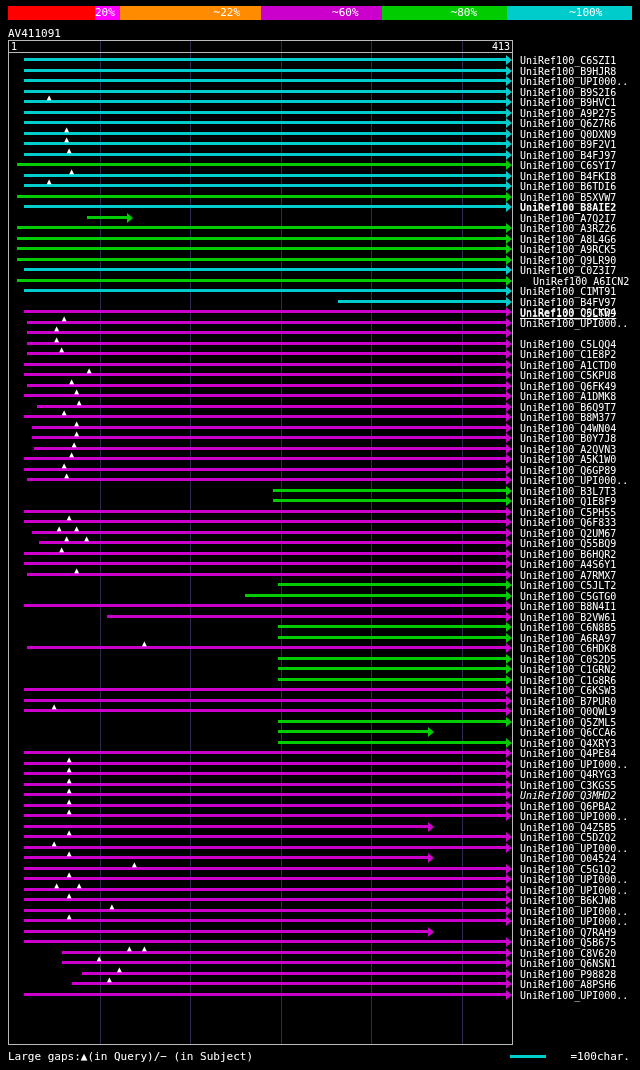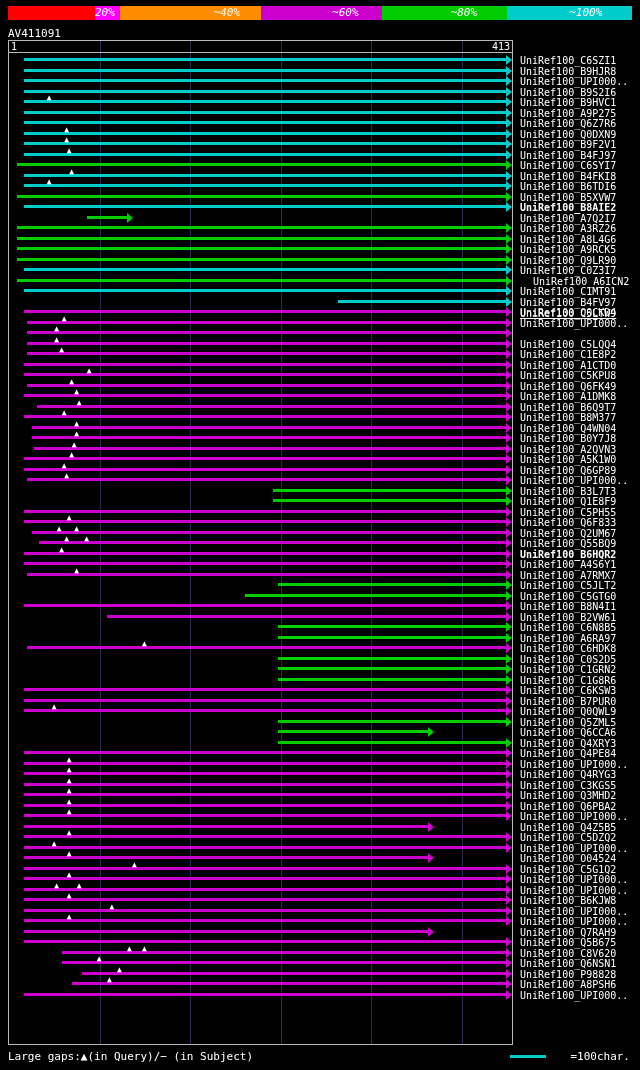--- a/index.html
+++ b/index.html
@@ -2,21 +2,21 @@
 <html><head>
 <meta charset="utf-8">
 <style>
   html,body{margin:0;padding:0;background:#000;}
   body{width:640px;height:1070px;overflow:hidden;font-family:"DejaVu Sans Mono","Liberation Mono",monospace;color:#fff;}
   #root{position:relative;width:640px;height:1070px;}
 
   
   #legend{position:absolute;left:8px;top:6px;width:624px;height:14px;display:flex;}
   #legend .seg{height:14px;}
-  #legend-labels{position:absolute;left:8px;top:6px;width:536px;height:14px;font-style:italic;}
+  #legend-labels{position:absolute;left:8px;top:6px;width:536px;height:14px;}
   #legend-labels span{position:absolute;top:0px;font-size:11px;line-height:14px;color:#fff;}
 
   
   #query-id{position:absolute;left:8px;top:27px;font-size:11px;color:#fff;letter-spacing:0px;}
 
   
   #plot{position:absolute;left:8px;top:40px;width:505px;height:1005px;border:1px solid #b9b9b9;background:#000;box-sizing:border-box;}
   #ruler{position:absolute;left:8px;top:41px;width:505px;height:12px;color:#fff;font-size:10px;}
   #ruler .tick{position:absolute;top:0;}
   #tick-left{left:3px;}
@@ -47,21 +47,21 @@
   <div id="legend">
       <div class="seg" style="width: 87.36px; background: rgb(255, 0, 0);"></div>
       <div class="seg" style="width: 24.96px; background: rgb(255, 0, 255);"></div>
       <div class="seg" style="width: 140.4px; background: rgb(255, 140, 0);"></div>
       <div class="seg" style="width: 121.68px; background: rgb(204, 0, 204);"></div>
       <div class="seg" style="width: 124.8px; background: rgb(0, 204, 0);"></div>
       <div class="seg" style="width: 124.8px; background: rgb(0, 204, 204);"></div>
     </div>
   <div id="legend-labels">
       <span style="left: 86.96px;">20%</span>
-      <span style="left: 205.52px;">~40%</span>
+      <span style="left: 205.52px;">~22%</span>
       <span style="left: 324.08px;">~60%</span>
       <span style="left: 442.64px;">~80%</span>
       <span style="left: 561.2px;">~100%</span>
     </div>
 
   <div id="query-id">AV411091</div>
 
   <div id="plot">
       <div class="vgrid" style="left: 90.54px;"></div>
       <div class="vgrid" style="left: 181.08px;"></div>
@@ -529,21 +529,21 @@
       <div class="label" style="top: 444.5px;">UniRef100_A2QVN3</div>
       <div class="label" style="top: 455px;">UniRef100_A5K1W0</div>
       <div class="label" style="top: 465.5px;">UniRef100_Q6GP89</div>
       <div class="label" style="top: 476px;">UniRef100_UPI000..</div>
       <div class="label" style="top: 486.5px;">UniRef100_B3L7T3</div>
       <div class="label" style="top: 497px;">UniRef100_Q1E8F9</div>
       <div class="label" style="top: 507.5px;">UniRef100_C5PH55</div>
       <div class="label" style="top: 518px;">UniRef100_Q6F833</div>
       <div class="label" style="top: 528.5px;">UniRef100_Q2UM67</div>
       <div class="label" style="top: 539px;">UniRef100_Q55BQ9</div>
-      <div class="label" style="top: 549.5px; font-weight: bold;">UniRef100_B6HQR2</div>
+      <div class="label" style="top: 549.5px;">UniRef100_B6HQR2</div>
       <div class="label" style="top: 560px;">UniRef100_A4S6Y1</div>
       <div class="label" style="top: 570.5px;">UniRef100_A7RMX7</div>
       <div class="label" style="top: 581px;">UniRef100_C5JLT2</div>
       <div class="label" style="top: 591.5px;">UniRef100_C5GTG0</div>
       <div class="label" style="top: 602px;">UniRef100_B8N4I1</div>
       <div class="label" style="top: 612.5px;">UniRef100_B2VW61</div>
       <div class="label" style="top: 623px;">UniRef100_C6N8B5</div>
       <div class="label" style="top: 633.5px;">UniRef100_A6RA97</div>
       <div class="label" style="top: 644px;">UniRef100_C6HDK8</div>
       <div class="label" style="top: 654.5px;">UniRef100_C0S2D5</div>
@@ -552,21 +552,21 @@
       <div class="label" style="top: 686px;">UniRef100_C6KSW3</div>
       <div class="label" style="top: 696.5px;">UniRef100_B7PUR0</div>
       <div class="label" style="top: 707px;">UniRef100_Q0QWL9</div>
       <div class="label" style="top: 717.5px;">UniRef100_Q5ZML5</div>
       <div class="label" style="top: 728px;">UniRef100_Q6CCA6</div>
       <div class="label" style="top: 738.5px;">UniRef100_Q4XRY3</div>
       <div class="label" style="top: 749px;">UniRef100_Q4PE84</div>
       <div class="label" style="top: 759.5px;">UniRef100_UPI000..</div>
       <div class="label" style="top: 770px;">UniRef100_Q4RYG3</div>
       <div class="label" style="top: 780.5px;">UniRef100_C3KGS5</div>
-      <div class="label" style="top: 791px;">UniRef100_Q3MHD2</div>
+      <div class="label" style="top: 791px; font-style: italic;">UniRef100_Q3MHD2</div>
       <div class="label" style="top: 801.5px;">UniRef100_Q6PBA2</div>
       <div class="label" style="top: 812px;">UniRef100_UPI000..</div>
       <div class="label" style="top: 822.5px;">UniRef100_Q4Z5B5</div>
       <div class="label" style="top: 833px;">UniRef100_C5DZQ2</div>
       <div class="label" style="top: 843.5px;">UniRef100_UPI000..</div>
       <div class="label" style="top: 854px;">UniRef100_O04524</div>
       <div class="label" style="top: 864.5px;">UniRef100_C5G1Q2</div>
       <div class="label" style="top: 875px;">UniRef100_UPI000..</div>
       <div class="label" style="top: 885.5px;">UniRef100_UPI000..</div>
       <div class="label" style="top: 896px;">UniRef100_B6KJW8</div>

